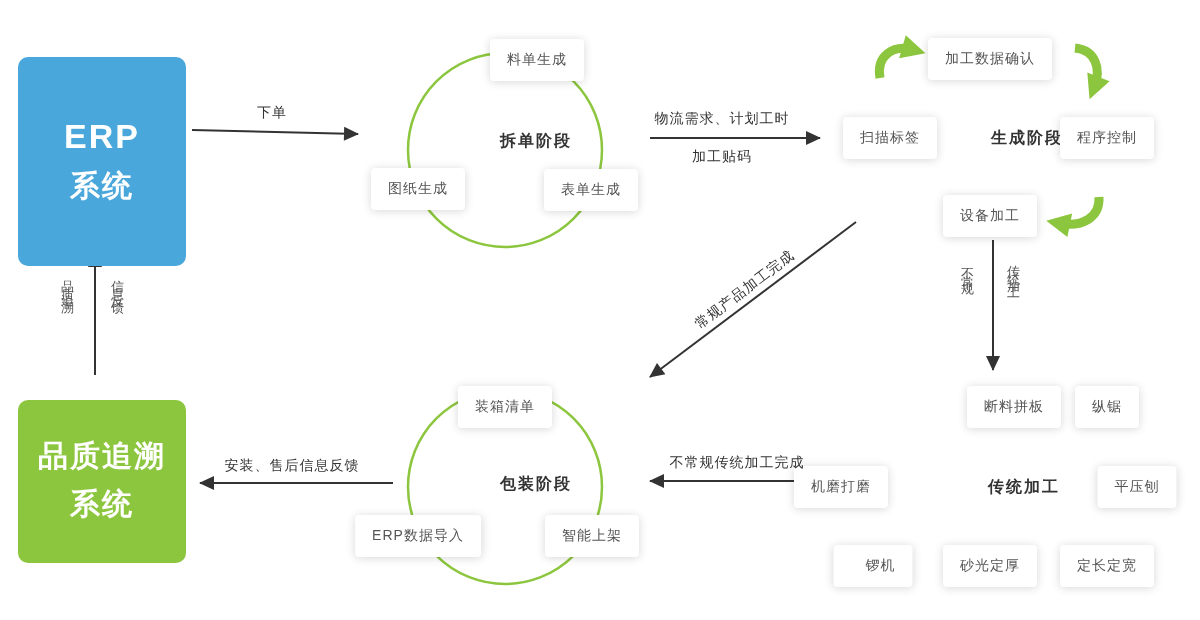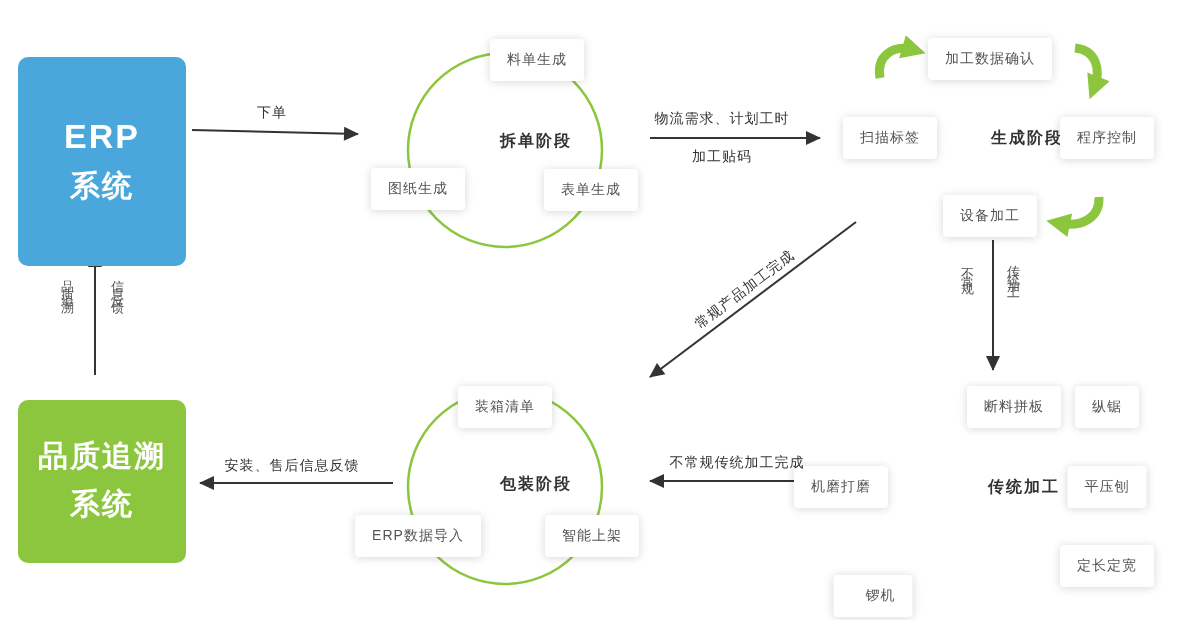--- a/index.html
+++ b/index.html
@@ -90,22 +90,23 @@
 
   <div class="ptitle" style="left:505px; top:484px;">包装阶段</div>
   <div class="wbox" style="left:418px; top:536px;">ERP数据导入</div>
   <div class="wbox" style="left:505px; top:407px;">装箱清单</div>
   <div class="wbox" style="left:592px; top:536px;">智能上架</div>
 
   <div class="ptitle" style="left:993px; top:487px;">传统加工</div>
   <div class="wbox" style="left:990px; top:407px;margin-left:24px;">断料拼板</div>
   <div class="wbox" style="left:1107px; top:407px;">纵锯</div>
   <div class="wbox" style="left:829px; top:487px;margin-left:12px;">机磨打磨</div>
-  <div class="wbox" style="left:1107px; top:487px;text-align:right;">平压刨</div>
-  <div class="wbox" style="left:873px; top:596px;padding-left:32px;">锣机</div>
+  <div class="wbox" style="left:1137px; top:487px;text-align:right;">平压刨</div>
+  <div class="wbox" style="left:873px; top:566px;padding-left:32px;">锣机</div>
+  <div class="wbox" style="left:990px; top:566px;">砂光定厚</div>
   <div class="wbox" style="left:1107px; top:566px;">定长定宽</div>
 
   <div class="albl" style="left:272px; top:113px;">下单</div>
   <div class="albl" style="left:722px; top:119px;">物流需求、计划工时</div>
   <div class="albl" style="left:722px; top:157px;">加工贴码</div>
   <div class="albl rot37" style="left:745px; top:290px;">常规产品加工完成</div>
   <div class="albl" style="left:737px; top:463px;">不常规传统加工完成</div>
   <div class="albl" style="left:292px; top:466px;">安装、售后信息反馈</div>
 
   <div class="vtext" style="left:58px; top:270px;">品质追溯</div>

